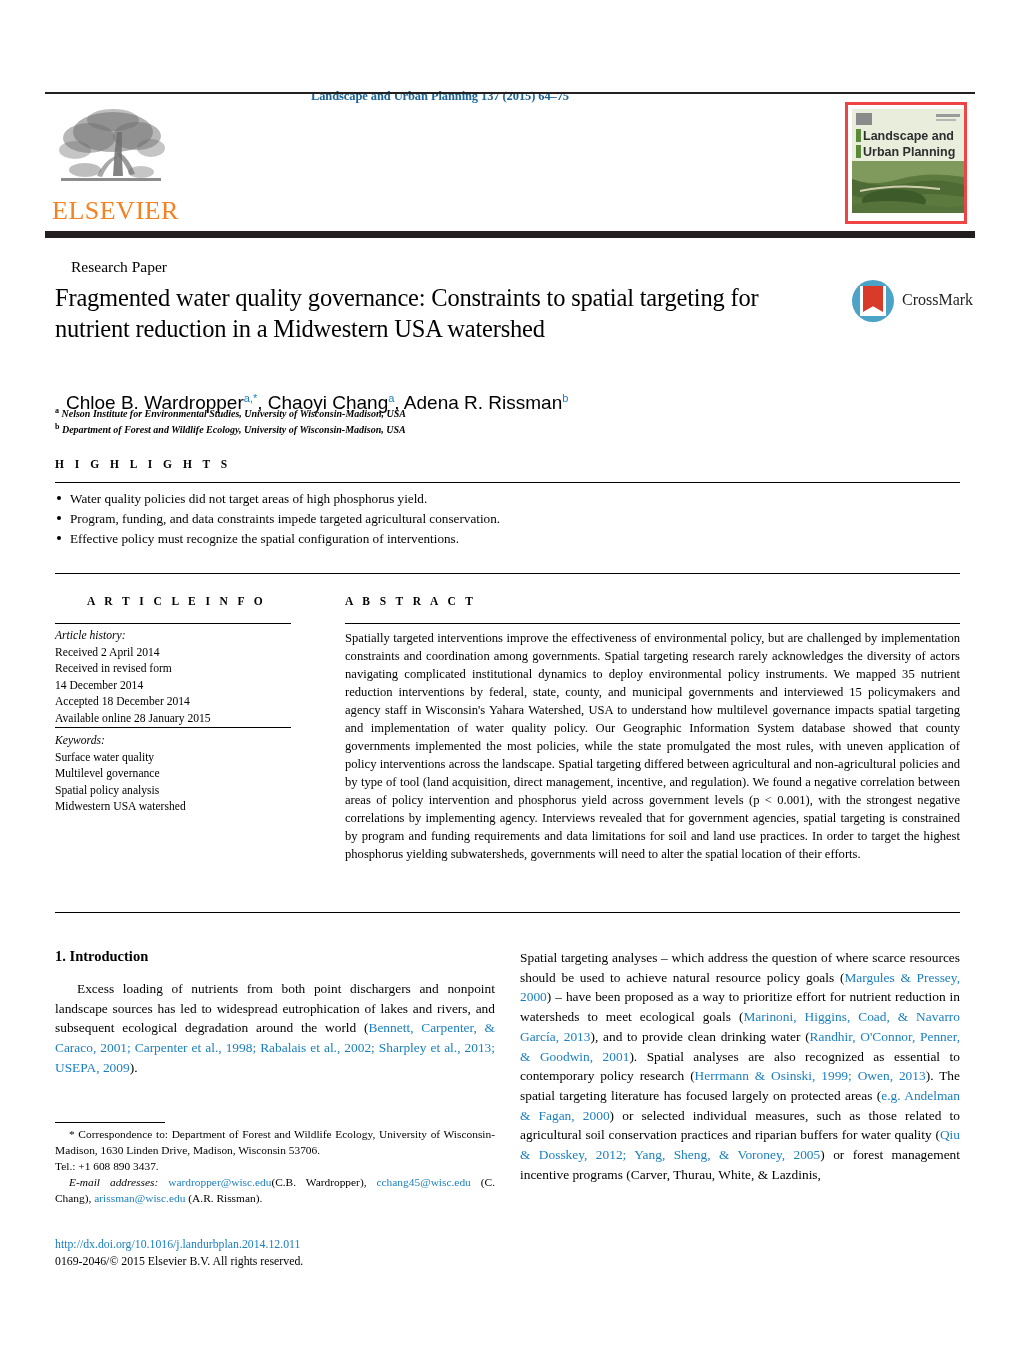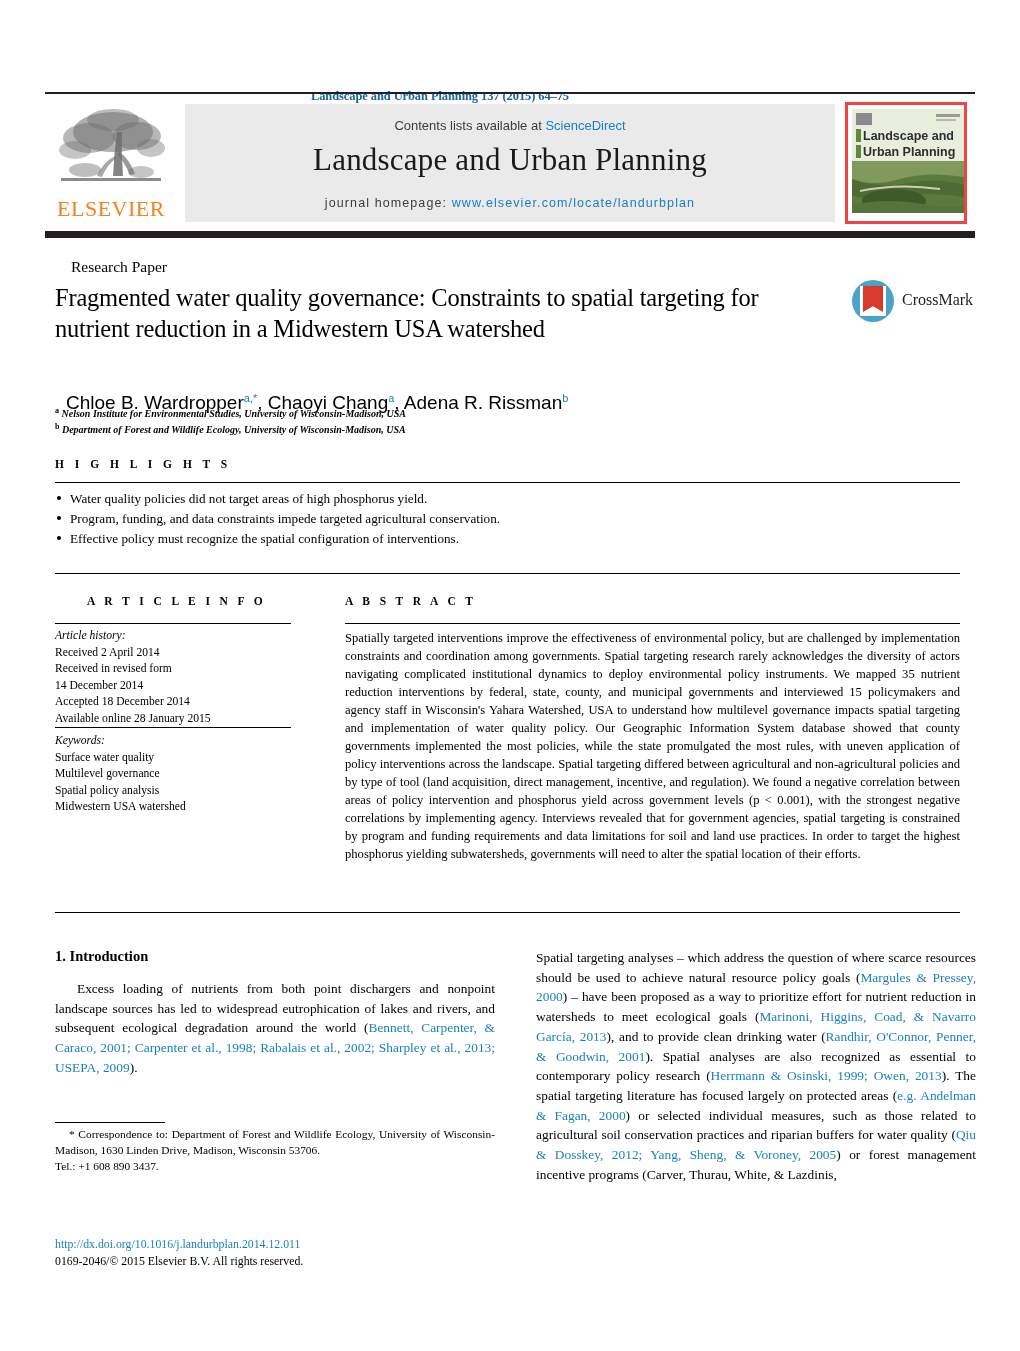--- a/index.html
+++ b/index.html
@@ -56,21 +56,21 @@
     left: 3px; top: 0;
     width: 112px; height: 90px;
     overflow: hidden;
   }
   .elsevier-word {
     position: absolute;
     left: 0; top: 92px;
     width: 118px;
     text-align: center;
     font-family: "Liberation Serif", serif;
-    font-size: 22px;
+    font-size: 26px;
     letter-spacing: 0.5px;
     color: #f58220;
   }
   .grey-panel {
     position: absolute;
     left: 140px; top: 12px;
     width: 650px; height: 118px;
     background: #eaeaea;
   }
   .contents-line {
@@ -327,21 +327,20 @@
   
   .col-left {
     position: absolute;
     left: 55px; top: 948px;
     width: 440px;
   }
   .col-right {
     position: absolute;
     left: 520px; top: 948px;
     width: 440px;
-    margin-left: 16px;
   }
   .sec-head {
     font-family: "Liberation Serif", serif;
     font-weight: bold;
     font-size: 14.5px;
     margin: 0 0 14px 0;
   }
   .body-p {
     font-family: "Liberation Serif", serif;
     font-size: 13.4px;
@@ -408,25 +407,20 @@
             <path d="M60 52 q-12 6 -18 20 l5 1 q6 -14 15 -19 z" opacity="0.6"></path>
             <ellipse cx="30" cy="66" rx="16" ry="7" opacity="0.45"></ellipse>
             <rect x="6" y="74" width="100" height="3" opacity="0.8"></rect>
             <ellipse cx="86" cy="68" rx="13" ry="6" opacity="0.4"></ellipse>
           </g>
         </svg>
       </div>
       <div class="elsevier-word">ELSEVIER</div>
     </div>
 
-    <div class="grey-panel">
-      <div class="contents-line"><span>Contents lists available at </span><span class="sd">ScienceDirect</span></div>
-      <div class="journal-title">Landscape and Urban Planning</div>
-      <div class="homepage-line"><span>journal homepage: </span><span class="url">www.elsevier.com/locate/landurbplan</span></div>
-    </div>
 
     <div class="cover-thumb">
       <svg width="120" height="120" viewBox="0 0 120 120" xmlns="http://www.w3.org/2000/svg">
         <rect x="0" y="0" width="120" height="120" fill="#ffffff"></rect>
         <rect x="4" y="4" width="112" height="52" fill="#e9eddc"></rect>
         <rect x="8" y="8" width="16" height="12" fill="#8a8a8a"></rect>
         <rect x="88" y="9" width="24" height="3" fill="#9a9a9a"></rect>
         <rect x="88" y="14" width="20" height="2" fill="#b5b5b5"></rect>
         <rect x="8" y="24" width="5" height="13" fill="#5d8a3a"></rect>
         <text x="15" y="35" font-family="Liberation Sans, sans-serif" font-size="12.5" font-weight="bold" fill="#2e2e2e">Landscape and</text>
@@ -501,20 +495,28 @@
   </div>
 
   <div class="col-right">
     <p class="body-p noindent">Spatial targeting analyses – which address the question of where scarce resources should be used to achieve natural resource policy goals (<span class="ref">Margules &amp; Pressey, 2000</span>) – have been proposed as a way to prioritize effort for nutrient reduction in watersheds to meet ecological goals (<span class="ref">Marinoni, Higgins, Coad, &amp; Navarro García, 2013</span>), and to provide clean drinking water (<span class="ref">Randhir, O'Connor, Penner, &amp; Goodwin, 2001</span>). Spatial analyses are also recognized as essential to contemporary policy research (<span class="ref">Herrmann &amp; Osinski, 1999; Owen, 2013</span>). The spatial targeting literature has focused largely on protected areas (<span class="ref">e.g. Andelman &amp; Fagan, 2000</span>) or selected individual measures, such as those related to agricultural soil conservation practices and riparian buffers for water quality (<span class="ref">Qiu &amp; Dosskey, 2012; Yang, Sheng, &amp; Voroney, 2005</span>) or forest management incentive programs (Carver, Thurau, White, &amp; Lazdinis,</p>
   </div>
 
   <div class="fn-rule"></div>
   <div class="footnote">
     <p style="margin:0; text-indent:14px;"><span class="star">*</span> <span>Correspondence to: Department of Forest and Wildlife Ecology, University of Wisconsin-Madison, 1630 Linden Drive, Madison, Wisconsin 53706.</span></p>
     <p style="margin:0;">Tel.: +1 608 890 3437.</p>
+    <p style="margin:0; text-indent:14px;">
+      <span class="em">E-mail addresses:</span>
+      <a href="#" style="color:#1a7fc1; text-decoration:none;">wardropper@wisc.edu</a><span>(C.B. Wardropper)</span>,
+      <a href="#" style="color:#1a7fc1; text-decoration:none;">cchang45@wisc.edu</a>
+      <span>(C. Chang)</span>,
+      <a href="#" style="color:#1a7fc1; text-decoration:none;">arissman@wisc.edu</a>
+      <span>(A.R. Rissman)</span>.
+    </p>
   </div>
 
   <div class="doi-block">
     <div><a href="#" class="doi" style="text-decoration:none;">http://dx.doi.org/10.1016/j.landurbplan.2014.12.011</a></div>
     <div>0169-2046/© 2015 Elsevier B.V. All rights reserved.</div>
   </div>
 
 </div>
 
 </body></html>

